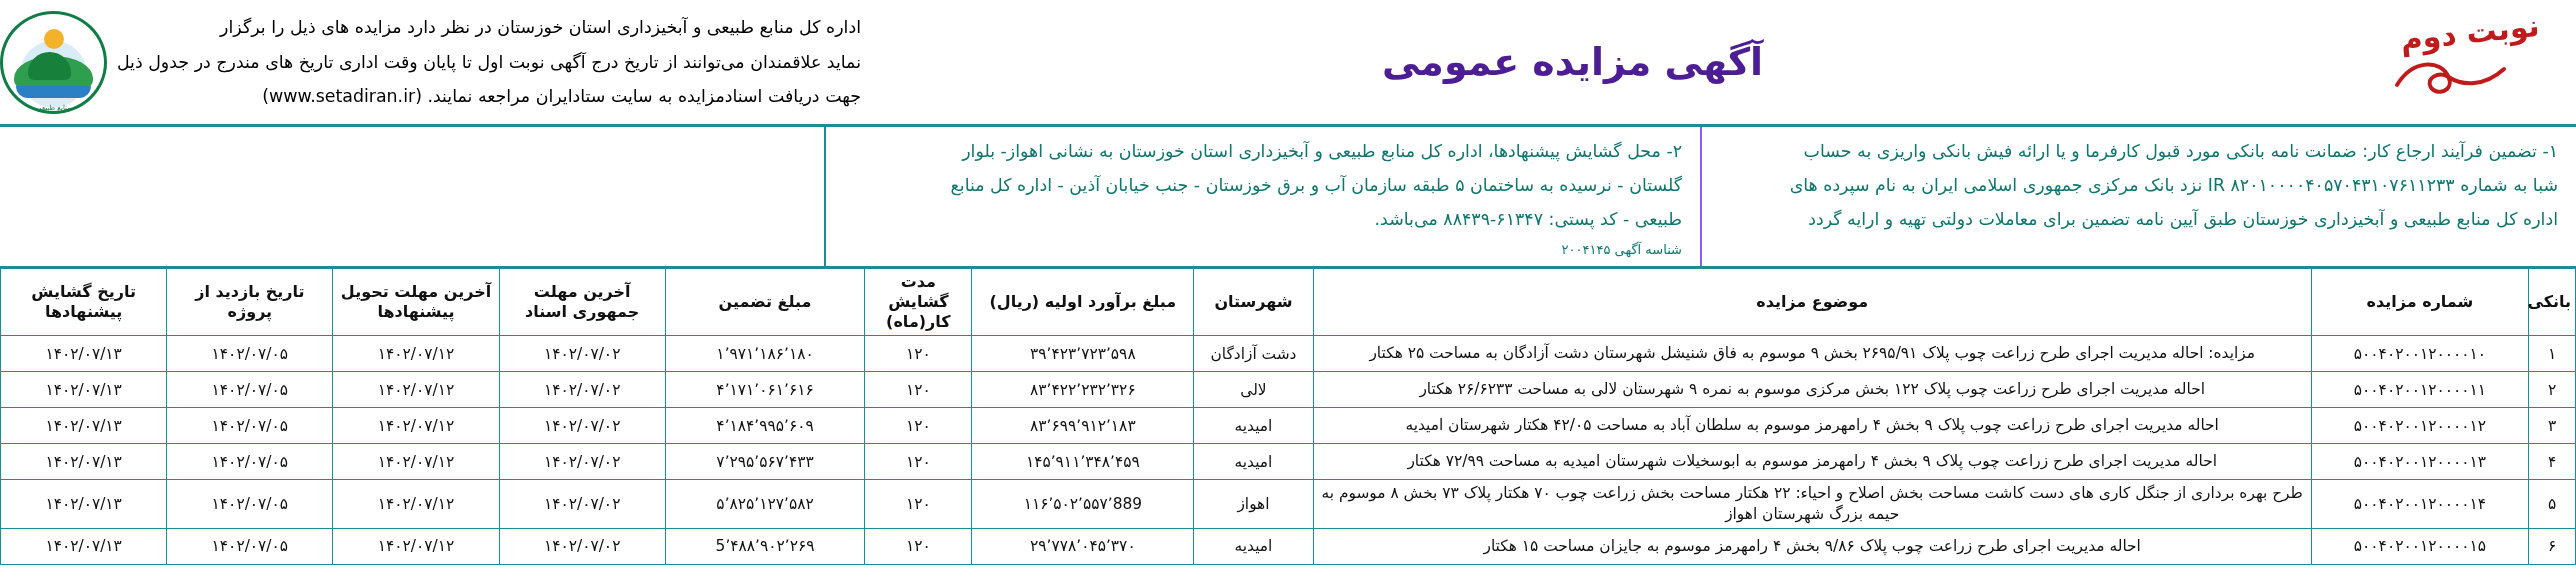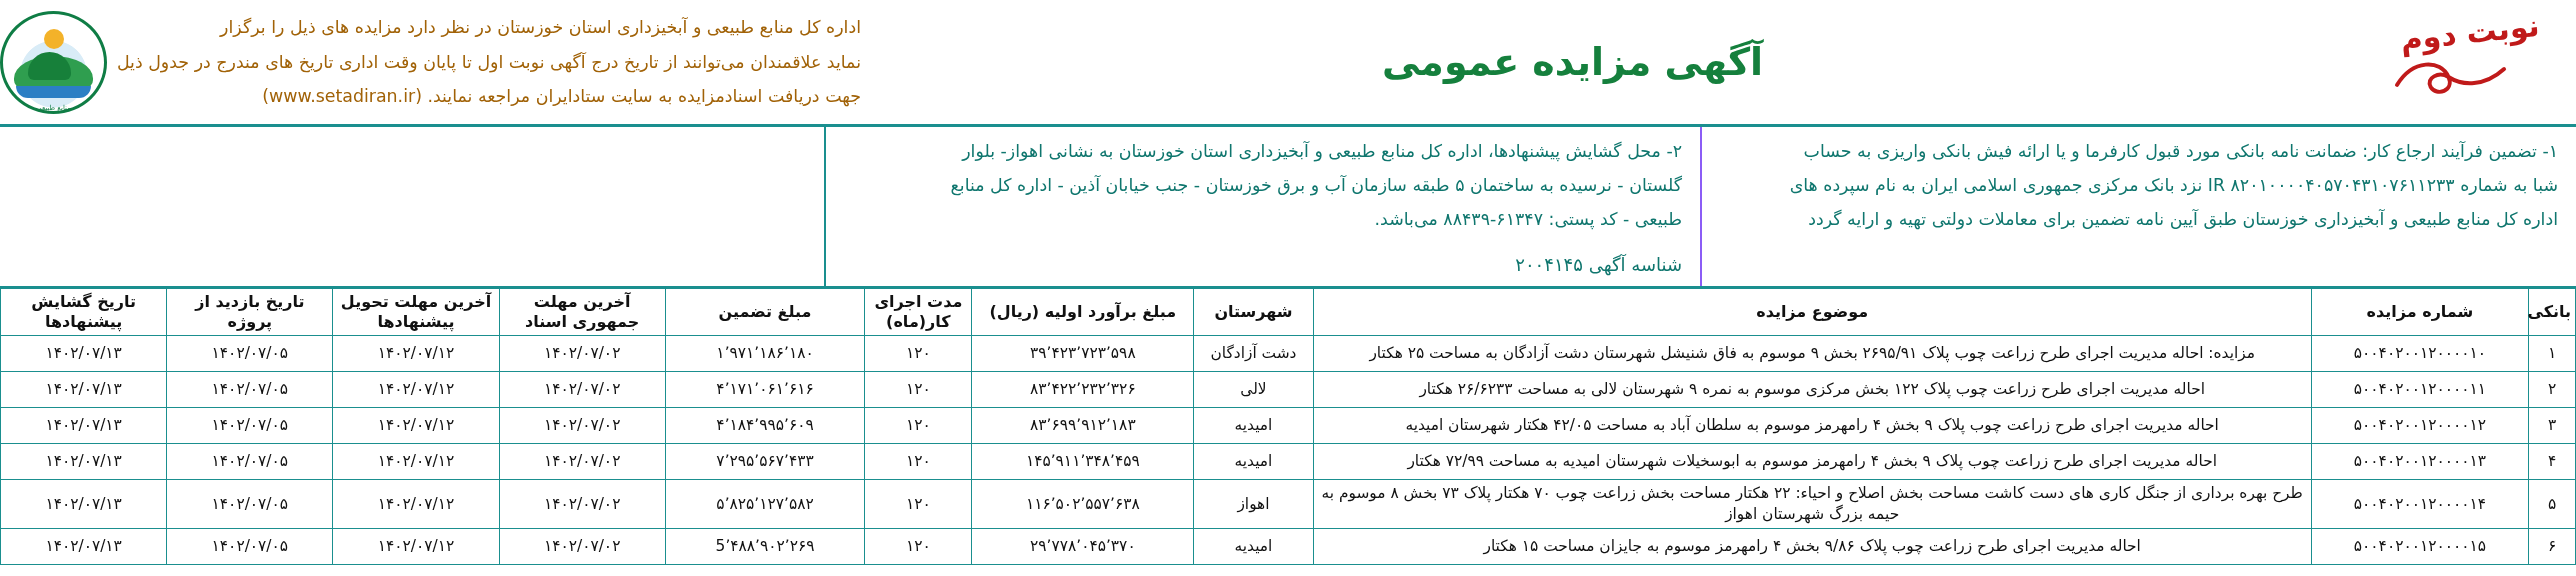--- a/index.html
+++ b/index.html
@@ -23,21 +23,21 @@
     border-bottom: 3px solid #1a8f8f;
     display: flex;
     align-items: center;
   }
   .top-right {
     width: 756px;
     padding: 6px 26px 6px 12px;
     text-align: right;
     font-size: 17.4px;
     line-height: 2.0;
-    color: #a16207;
+    color: #000000;
     direction: rtl;
   }
   .top-right div { white-space: nowrap; }
   .logo-wrap {
     width: 131px;
     display: flex; align-items: center; justify-content: flex-end;
   }
   .emblem {
     width: 107px; height: 103px;
     position: relative;
@@ -68,21 +68,21 @@
     width: 20px; height: 20px; border-radius: 50%; background: #f3b229;
   }
   .emblem .txt {
     position: absolute; bottom: 2px; left: 0; right: 0;
     text-align: center; font-size: 7px; color: #0f7d45;
   }
 
   .center-title {
     flex: 1;
     text-align: center;
-    color: #15803d;
+    color: #4c1d95;
     font-size: 38px;
     font-weight: bold;
     letter-spacing: 0;
   }
   .top-left-stamp {
     width: 318px;
     position: relative;
     height: 127px;
   }
   .stamp-text {
@@ -113,22 +113,21 @@
     font-size: 17.4px;
     line-height: 1.95;
     color: #0f766e;
     text-align: right;
     direction: rtl;
   }
   .info-a { width: 876px; border-left: 2px solid #8b5cf6; }
   .info-b { width: 876px; border-left: 2px solid #1a8f8f; }
   .info-c { flex: 1; }
   .shenase {
-    margin-top: 10px;
-    font-size: 18px;
+    font-size: 13px;
     white-space: nowrap;
   }
 
   
   .table-wrap { padding: 0; }
   table.main {
     width: 2576px;
     border-collapse: collapse;
     direction: rtl;
     table-layout: fixed;
@@ -233,21 +232,21 @@
           <col class="col-visit">
           <col class="col-open">
       </colgroup>
       <thead>
         <tr>
           <th>بانکی</th>
           <th>شماره مزایده</th>
           <th>موضوع مزایده</th>
           <th>شهرستان</th>
           <th>مبلغ برآورد اولیه (ریال)</th>
-          <th>مدت اجرای کار(ماه)</th>
+          <th>مدت گشایش کار(ماه)</th>
           <th>مبلغ تضمین</th>
           <th>آخرین مهلت جمهوری اسناد</th>
           <th>آخرین مهلت تحویل پیشنهادها</th>
           <th>تاریخ بازدید از پروژه</th>
           <th>تاریخ گشایش پیشنهادها</th>
         </tr>
       </thead>
       <tbody>
         <tr>
           <td class="num">۱</td>
@@ -299,21 +298,21 @@
           <td class="num">۱۴۰۲/۰۷/۰۲</td>
           <td class="num">۱۴۰۲/۰۷/۱۲</td>
           <td class="num">۱۴۰۲/۰۷/۰۵</td>
           <td class="num">۱۴۰۲/۰۷/۱۳</td>
         </tr>
         <tr>
           <td class="num">۵</td>
           <td class="num">۵۰۰۴۰۲۰۰۱۲۰۰۰۰۱۴</td>
           <td class="subject">طرح بهره برداری از جنگل کاری های دست کاشت مساحت بخش اصلاح و احیاء: ۲۲ هکتار  مساحت بخش زراعت چوب ۷۰ هکتار پلاک ۷۳ بخش ۸ موسوم به حیمه بزرگ شهرستان اهواز</td>
           <td>اهواز</td>
-          <td class="num">۱۱۶٬۵۰۲٬۵۵۷٬۶۳۸</td>
+          <td class="num">۱۱۶٬۵۰۲٬۵۵۷٬889</td>
           <td class="num">۱۲۰</td>
           <td class="num">۵٬۸۲۵٬۱۲۷٬۵۸۲</td>
           <td class="num">۱۴۰۲/۰۷/۰۲</td>
           <td class="num">۱۴۰۲/۰۷/۱۲</td>
           <td class="num">۱۴۰۲/۰۷/۰۵</td>
           <td class="num">۱۴۰۲/۰۷/۱۳</td>
         </tr>
         <tr>
           <td class="num">۶</td>
           <td class="num">۵۰۰۴۰۲۰۰۱۲۰۰۰۰۱۵</td>

